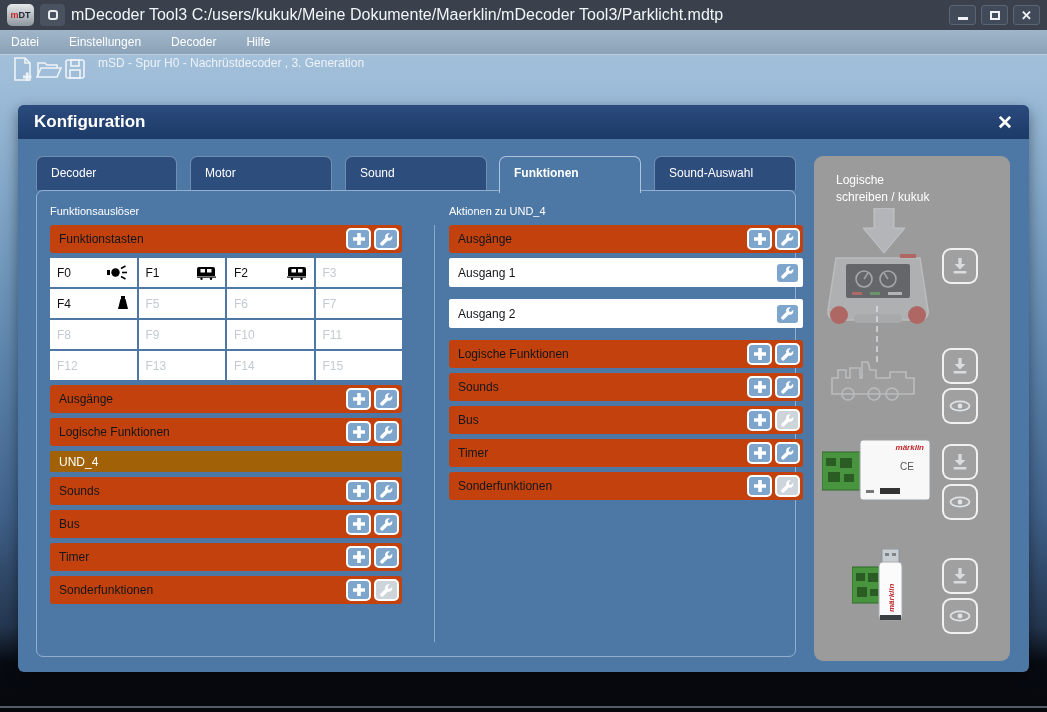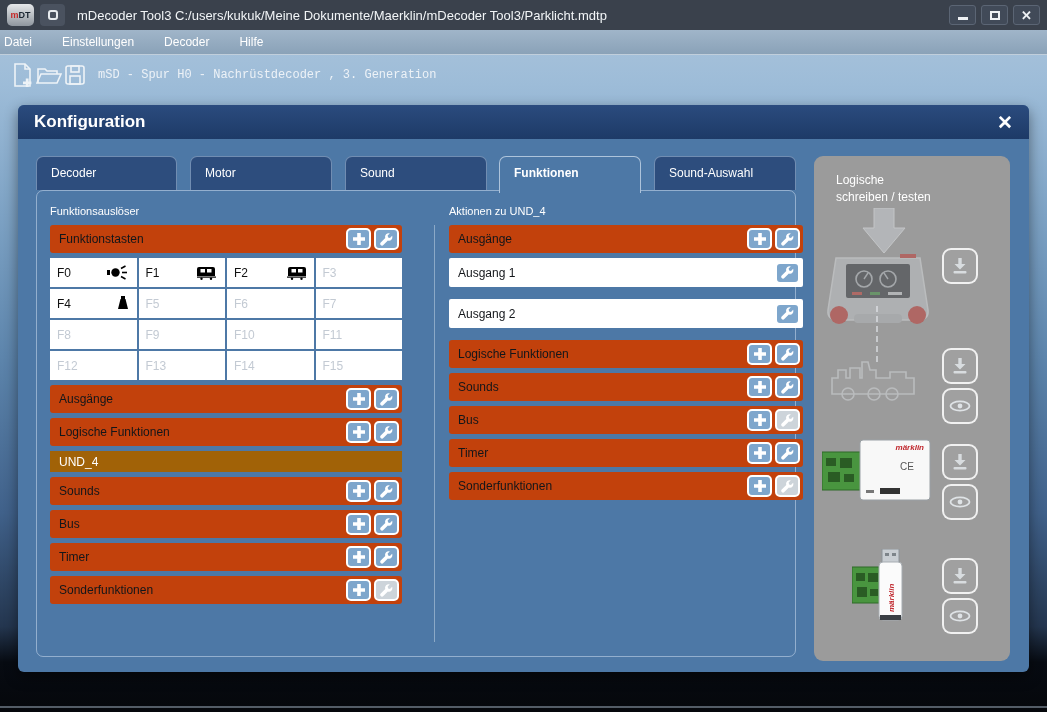--- a/index.html
+++ b/index.html
@@ -10,36 +10,36 @@
     background:linear-gradient(180deg,#aec6dc 0%,#9dbcd8 12%,#7da2c4 30%,#5d85ac 50%,#40618a 72%,#24364f 88%,#070b12 93%,#05070b 100%); }
 
   
   .titlebar { position:absolute; top:0; left:0; right:0; height:30px; background:#3a414c;
     display:flex; align-items:center; padding:0 7px; gap:6px; z-index:10; }
   .logo { width:27px; height:22px; border-radius:5px; background:linear-gradient(#e6e8ea,#8f969e);
     display:flex; align-items:center; justify-content:center; font-size:9px; font-weight:bold; letter-spacing:0; }
   .logo .m { color:#c62828; } .logo .dt { color:#1c2733; }
   .app-btn { width:25px; height:22px; background:#4a525f; border-radius:4px; display:flex; align-items:center; justify-content:center; }
   .app-btn i { width:10px; height:10px; border:2px solid #e8ecef; border-radius:3px; display:block; }
-  .title { color:#f2f5f7; font-size:13px; margin-left:6px; flex:1; white-space:nowrap; overflow:hidden; }
+  .title { color:#f2f5f7; font-size:16px; flex:1; white-space:nowrap; overflow:hidden; }
   .win-controls { display:flex; gap:5px; }
   .win-btn { width:27px; height:20px; background:#414a58; border:1px solid #5b6574; border-radius:3px;
     display:flex; align-items:center; justify-content:center; color:#eef1f4; }
   .g-min { width:10px; height:3px; background:#eef1f4; margin-top:7px; }
   .g-max { width:10px; height:9px; border:2px solid #eef1f4; }
   .g-close { font-size:13px; font-weight:bold; line-height:1; }
 
   
   .menubar { position:absolute; top:30px; left:0; right:0; height:25px;
     background:linear-gradient(#a0b5c9,#8aa2b8); border-bottom:1px solid rgba(255,255,255,.35);
-    display:flex; align-items:center; gap:30px; padding-left:4px; z-index:9; }
+    display:flex; align-items:center; gap:30px; padding-left:11px; z-index:9; }
   .menu-item { color:#fff; font-size:12px; }
 
   
-  .toolbar { position:absolute; top:56px; left:0; right:0; height:38px; display:flex; align-items:center; gap:0; padding-left:10px;font-family:Liberation Mono, monospace; }
+  .toolbar { position:absolute; top:56px; left:0; right:0; height:38px; display:flex; gap:0; padding-left:10px; }
   .tool-icon { display:flex; align-items:center; justify-content:center; width:26px; height:26px; }
   .subtitle { color:#edf2f7; font-size:12px; margin-left:10px; }
 
   
   .dialog { position:absolute; left:18px; top:105px; width:1011px; height:567px; background:#4d78a6;
     border-radius:6px; box-shadow:0 5px 14px rgba(0,0,0,.45); }
   .dialog-header { position:absolute; top:0; left:0; right:0; height:34px; background:linear-gradient(#2b4b7e,#1d3a67);
     border-radius:6px 6px 0 0; display:flex; align-items:center; padding:0 16px; }
   .dialog-title { color:#fff; font-weight:bold; font-size:17px; }
   .dialog-close { margin-left:auto; color:#fff; font-size:19px; font-weight:bold; line-height:1; }
@@ -499,21 +499,21 @@
                 </svg>
               </span>
           </span>
         </div>
       </div>
     </div>
 
     <div class="project-panel">
       <div class="proj-heading">
         <div>Logische</div>
-        <div>schreiben / testen</div>
+        <div>schreiben / kukuk</div>
       </div>
 
       <span class="big-arrow">
         <svg width="44" height="46" viewBox="0 0 44 46">
             <polygon points="12,0 32,0 32,20 43,20 22,45 1,20 12,20" fill="#c8ccd0" stroke="#e4e7ea" stroke-width="1"></polygon>
           </svg>
       </span>
 
       <span class="cs2">
         <svg width="112" height="82" viewBox="0 0 112 82">

